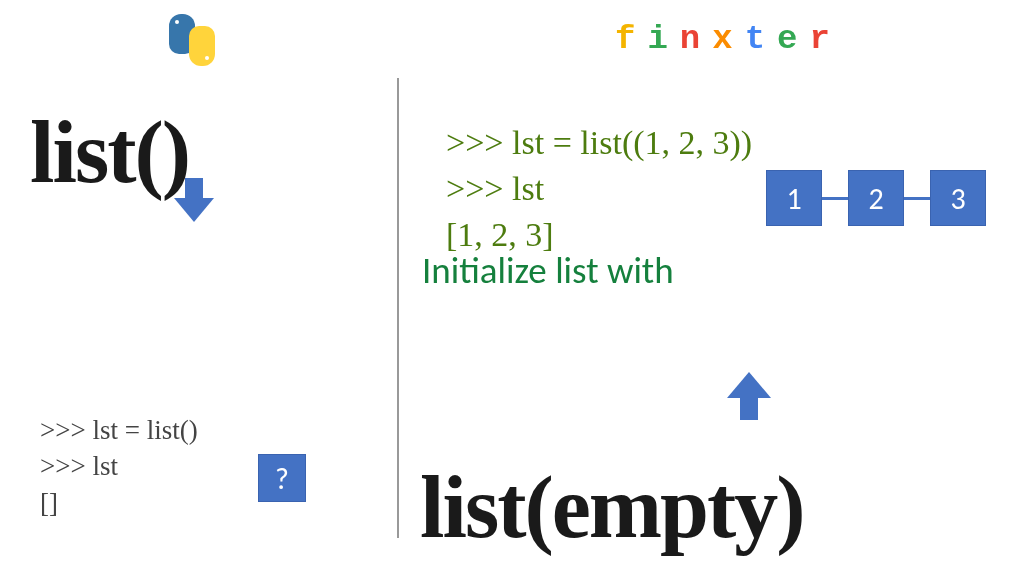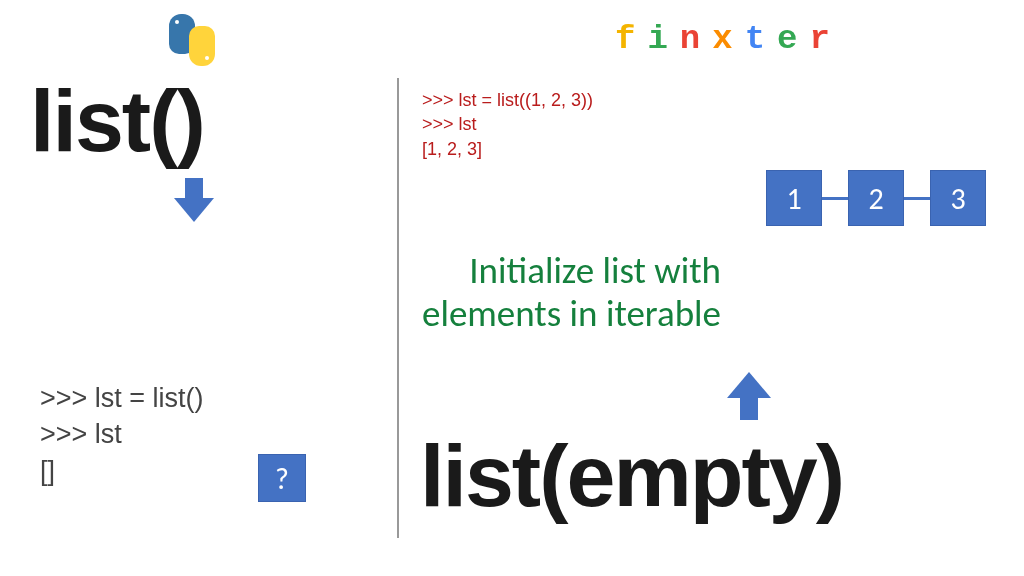--- a/index.html
+++ b/index.html
@@ -1,18 +1,18 @@
 <!DOCTYPE html>
 <html><head>
 <meta charset="utf-8">
 <style>
   * { box-sizing: border-box; margin: 0; padding: 0; }
   html, body { width: 1024px; height: 576px; background: #fff; font-family: Calibri, Arial, sans-serif; overflow: hidden; }
   .stage { position: relative; width: 852px; height: 576px; }
-  .mono { font-family: Liberation Sans, sans-serif; }
+  .mono { font-family: Liberation Serif, serif; margin-top: 32px; }
   .divider { position: absolute; left: 397px; top: 78px; width: 2px; height: 460px; background: #999; }
   
   .pylogo { position: absolute; left: 165px; top: 12px; width: 55px; height: 55px; }
   .pylogo .tail { position: absolute; border-radius: 10px; }
   .pylogo .blue { width: 26px; height: 40px; background: #3776ab; left: 4px; top: 2px; border-top-left-radius: 12px; border-top-right-radius: 12px; }
   .pylogo .yellow { width: 26px; height: 40px; background: #ffd43b; left: 24px; top: 14px; border-bottom-left-radius: 12px; border-bottom-right-radius: 12px; }
   .pylogo .eye { position: absolute; width: 4px; height: 4px; background: #fff; border-radius: 50%; }
   .pylogo .eb { left: 10px; top: 8px; }
   .pylogo .ey { left: 40px; top: 44px; }
   
@@ -24,21 +24,21 @@
   .arrow-down { position: absolute; left: 174px; top: 178px; width: 40px; height: 44px; }
   .arrow-down .shaft { position: absolute; left: 11px; top: 0; width: 18px; height: 22px; background: #4472c4; }
   .arrow-down .head { position: absolute; left: 0; top: 20px; width: 0; height: 0; border-left: 20px solid transparent; border-right: 20px solid transparent; border-top: 24px solid #4472c4; }
   
   .desc-left { position: absolute; left: 30px; top: 235px; font-size: 37px; color: #222; line-height: 1.15; }
   
   .code-left { position: absolute; left: 40px; top: 380px; font-size: 27px; color: #444; line-height: 1.35; white-space: pre; }
   
   .qbox { position: absolute; left: 258px; top: 454px; width: 48px; height: 48px; background: #4472c4; color: #fff; display: flex; align-items: center; justify-content: center; font-size: 30px; border: 1px solid #3a63b0; }
   
-  .code-right { position: absolute; left: 422px; top: 88px; font-size: 18px; color: #b91c1c; line-height: 1.35; white-space: pre; }
+  .code-right { position: absolute; left: 446px; top: 88px; font-size: 34px; color: #4d7c0f; line-height: 1.35; white-space: pre; }
   
   .nodes { position: absolute; left: 766px; top: 170px; display: flex; align-items: center; }
   .node { width: 56px; height: 56px; background: #4472c4; color: #fff; display: flex; align-items: center; justify-content: center; font-size: 30px; border: 1px solid #3a63b0; }
   .link { width: 26px; height: 3px; background: #4472c4; }
   
   .desc-right { position: absolute; left: 422px; top: 250px; font-size: 37px; color: #15803d; line-height: 1.15; text-align: right; }
   
   .arrow-up { position: absolute; left: 727px; top: 372px; width: 44px; height: 48px; }
   .arrow-up .head { position: absolute; left: 0; top: 0; width: 0; height: 0; border-left: 22px solid transparent; border-right: 22px solid transparent; border-bottom: 26px solid #4472c4; }
   .arrow-up .shaft { position: absolute; left: 13px; top: 24px; width: 18px; height: 24px; background: #4472c4; }
@@ -88,21 +88,20 @@
   <div class="nodes">
     <div class="node">1</div>
     <div class="link"></div>
     <div class="node">2</div>
     <div class="link"></div>
     <div class="node">3</div>
   </div>
 
   <div class="desc-right">
     <div>Initialize list with</div>
-    <div>elements in iterable</div>
   </div>
 
   <div class="arrow-up">
     <div class="head"></div>
       <div class="shaft"></div>
   </div>
 
   <div class="heading-right mono">list(empty)</div>
 
 </div>

